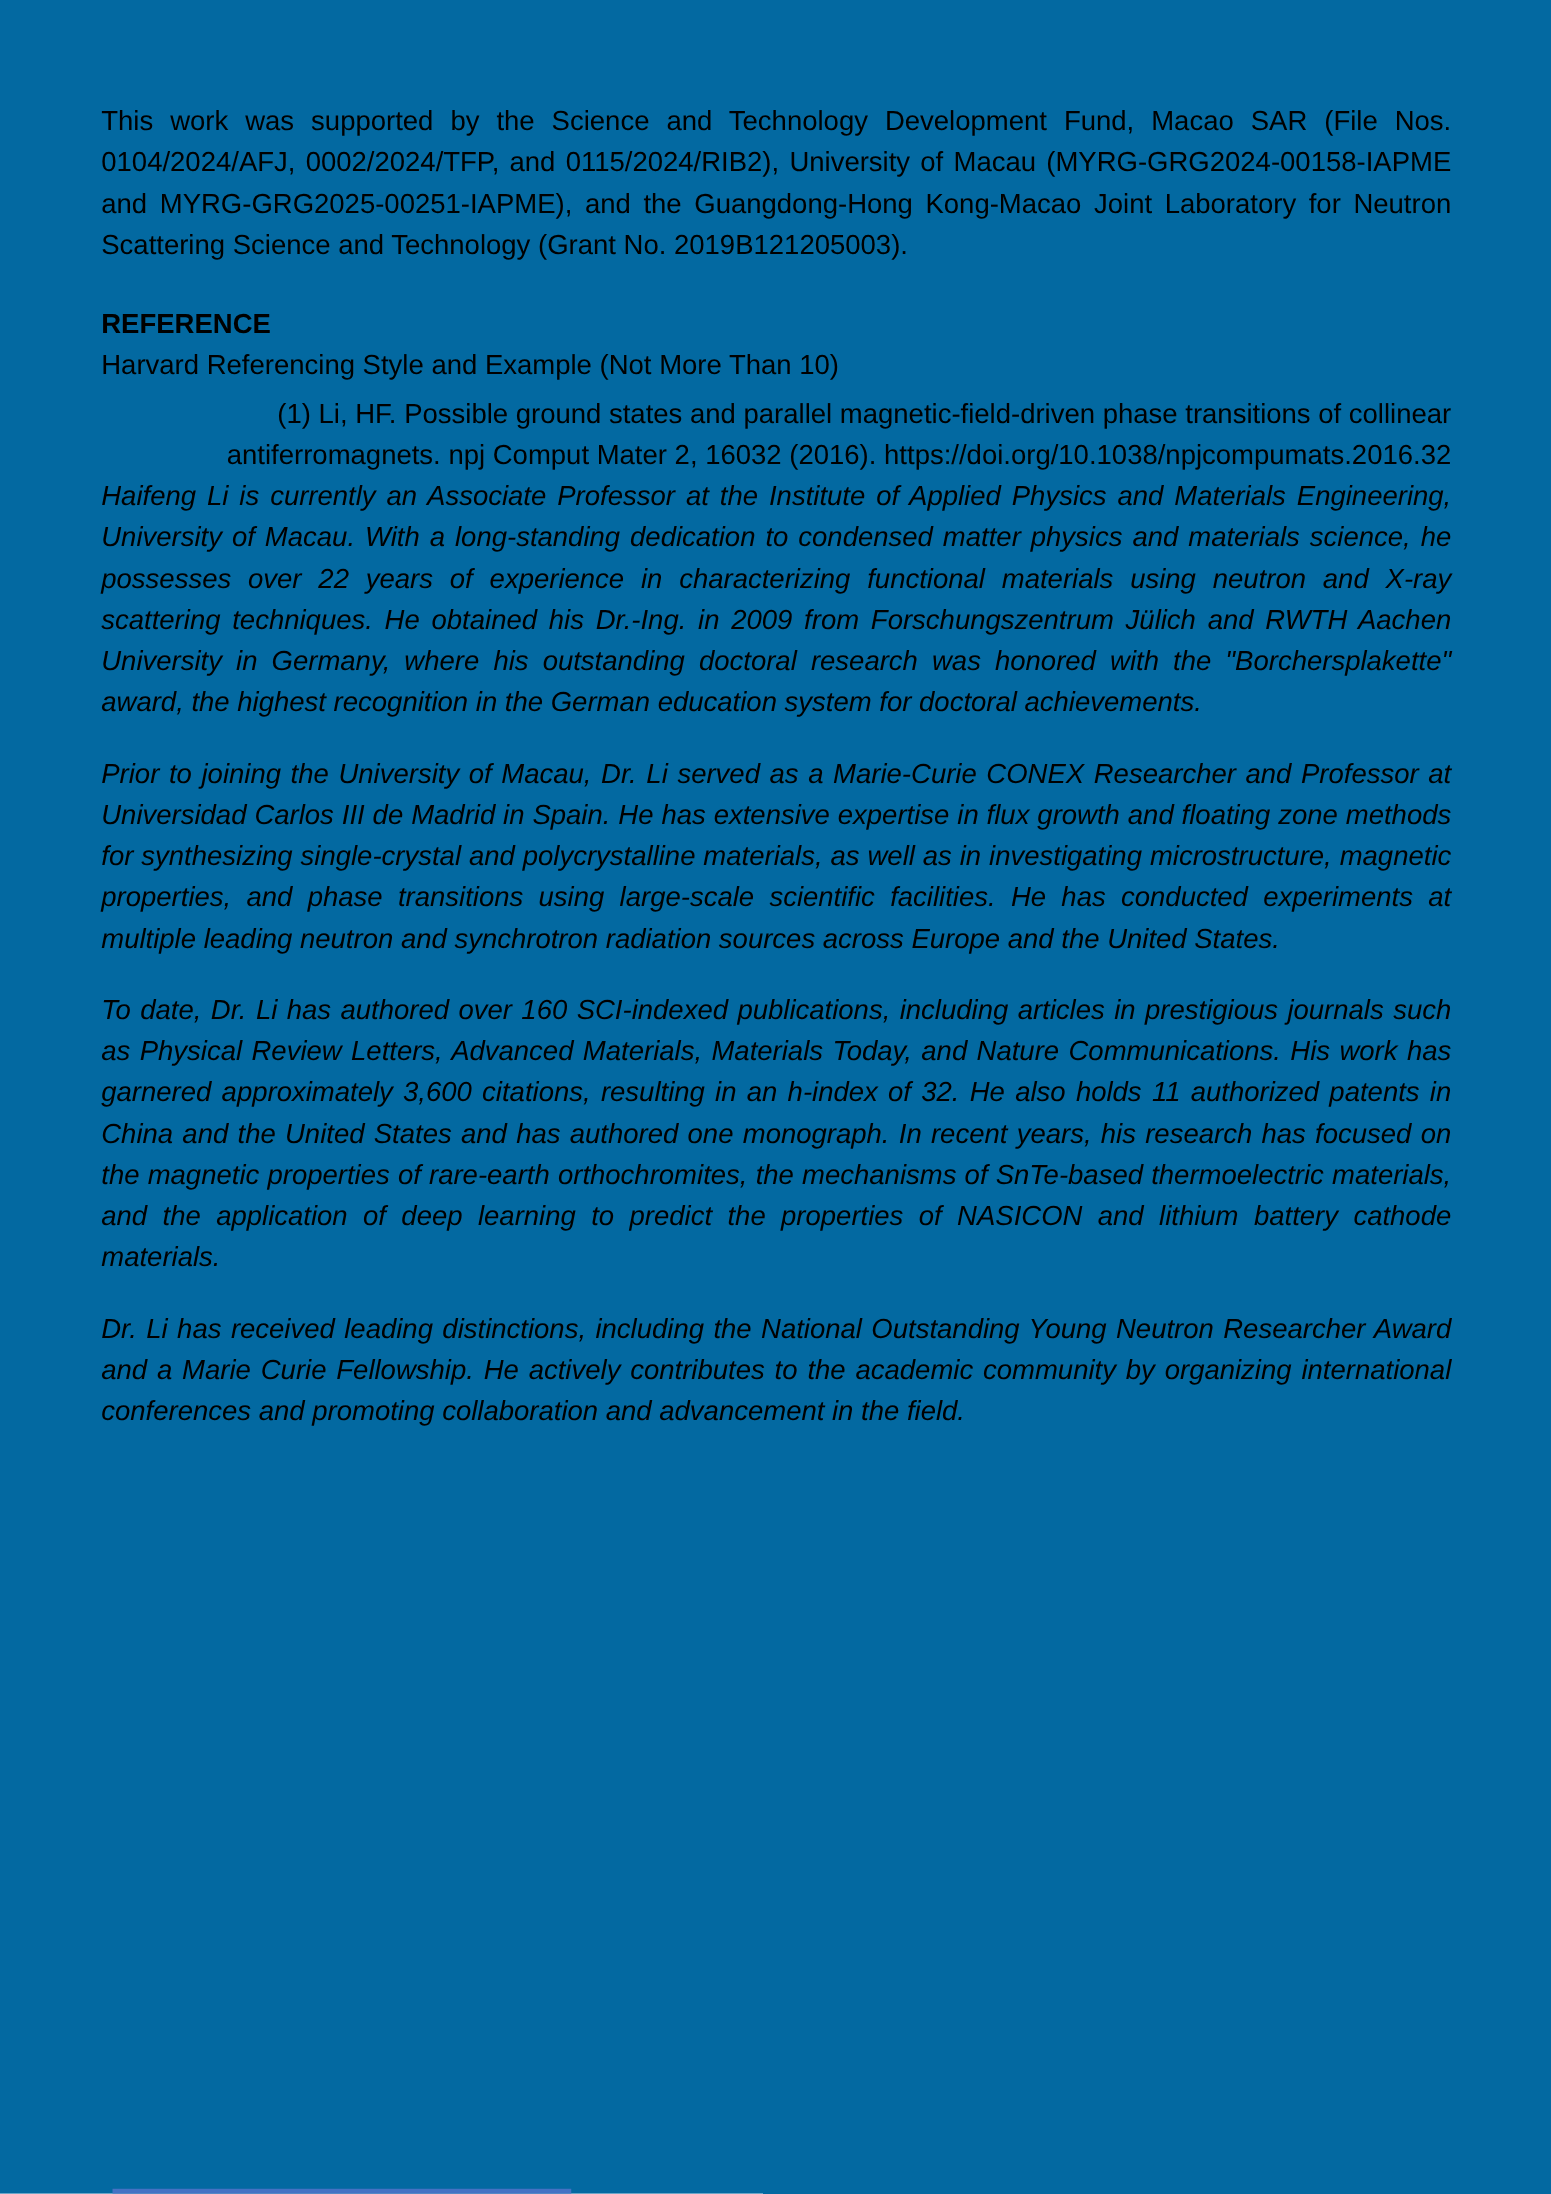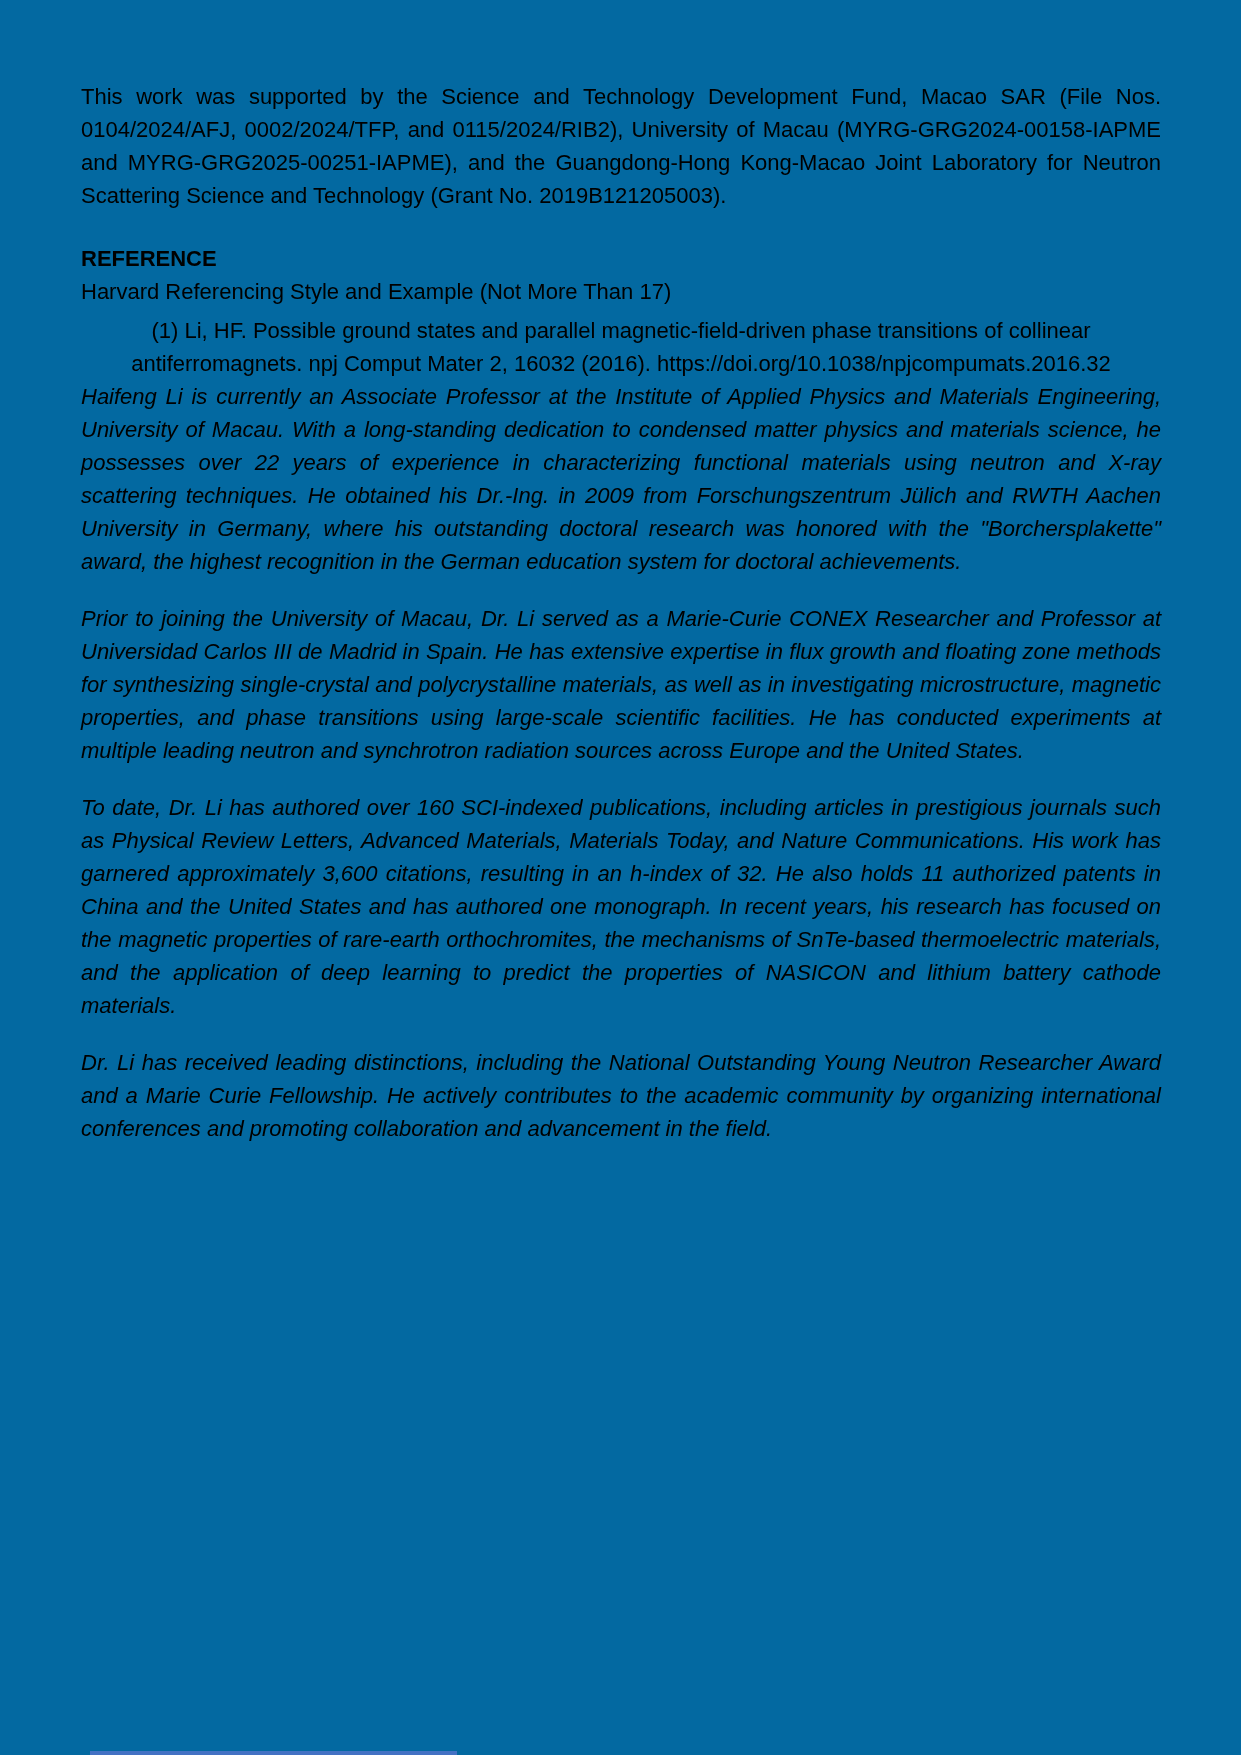--- a/index.html
+++ b/index.html
@@ -29,21 +29,21 @@
     margin: 0;
     text-align: justify;
   }
   .heading {
     font-weight: bold;
     text-align: left;
   }
   .ack-paragraph { margin: 0; }
   .reference-heading { margin-top: 30px; }
   .reference-subheading { text-align: left; }
-  .reference-entry { margin-top: 6px; text-align: center; }
+  .reference-entry { margin-top: 6px; text-align: right; }
   .biography-heading { margin-top: 42px; }
   .bio-paragraph { margin-top: 0; font-style: italic; }
   .bio-paragraph + .bio-paragraph { margin-top: 24px; }
   .bottom-accent-bar {
     position: absolute;
     left: 90px;
     bottom: 0;
     width: 367px;
     height: 4px;
   }
@@ -51,21 +51,21 @@
 </head>
 <body style="background: rgb(255, 255, 255);">
 
 <div class="page">
   <div class="content">
 
     <p class="ack-paragraph">This work was supported by the Science and Technology Development Fund, Macao SAR (File Nos. 0104/2024/AFJ, 0002/2024/TFP, and 0115/2024/RIB2), University of Macau (MYRG-GRG2024-00158-IAPME and MYRG-GRG2025-00251-IAPME), and the Guangdong-Hong Kong-Macao Joint Laboratory for Neutron Scattering Science and Technology (Grant No. 2019B121205003).</p>
 
     <p class="heading reference-heading">REFERENCE</p>
 
-    <p class="reference-subheading">Harvard Referencing Style and Example (Not More Than 17)</p>
+    <p class="reference-subheading">Harvard Referencing Style and Example (Not More Than 10)</p>
 
     <p class="reference-entry">(1) Li, HF. Possible ground states and parallel magnetic-field-driven phase transitions of collinear antiferromagnets. npj Comput Mater 2, 16032 (2016). https://doi.org/10.1038/npjcompumats.2016.32</p>
 
 
     <p class="bio-paragraph">Haifeng Li is currently an Associate Professor at the Institute of Applied Physics and Materials Engineering, University of Macau. With a long-standing dedication to condensed matter physics and materials science, he possesses over 22 years of experience in characterizing functional materials using neutron and X-ray scattering techniques. He obtained his Dr.-Ing. in 2009 from Forschungszentrum Jülich and RWTH Aachen University in Germany, where his outstanding doctoral research was honored with the "Borchersplakette" award, the highest recognition in the German education system for doctoral achievements.</p>
 
     <p class="bio-paragraph">Prior to joining the University of Macau, Dr. Li served as a Marie-Curie CONEX Researcher and Professor at Universidad Carlos III de Madrid in Spain. He has extensive expertise in flux growth and floating zone methods for synthesizing single-crystal and polycrystalline materials, as well as in investigating microstructure, magnetic properties, and phase transitions using large-scale scientific facilities. He has conducted experiments at multiple leading neutron and synchrotron radiation sources across Europe and the United States.</p>
 
     <p class="bio-paragraph">To date, Dr. Li has authored over 160 SCI-indexed publications, including articles in prestigious journals such as Physical Review Letters, Advanced Materials, Materials Today, and Nature Communications. His work has garnered approximately 3,600 citations, resulting in an h-index of 32. He also holds 11 authorized patents in China and the United States and has authored one monograph. In recent years, his research has focused on the magnetic properties of rare-earth orthochromites, the mechanisms of SnTe-based thermoelectric materials, and the application of deep learning to predict the properties of NASICON and lithium battery cathode materials.</p>
 

